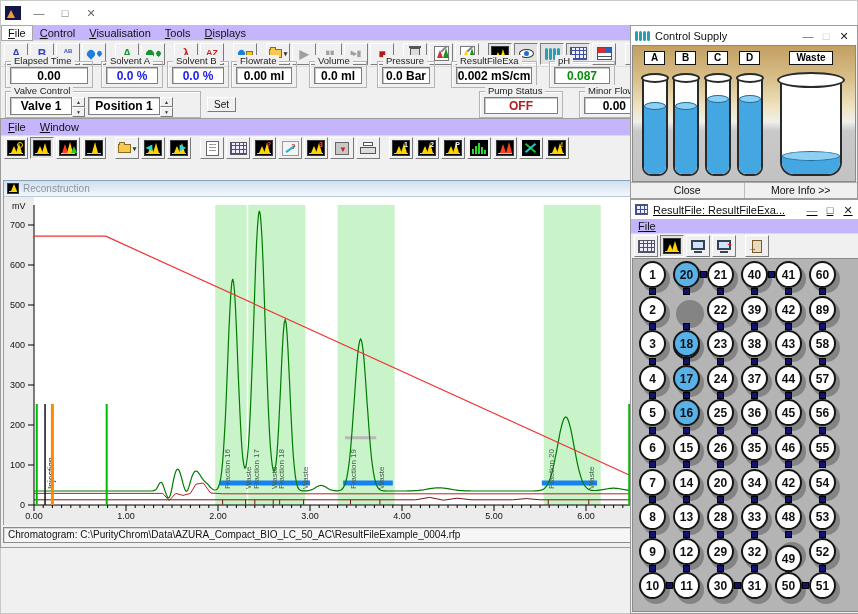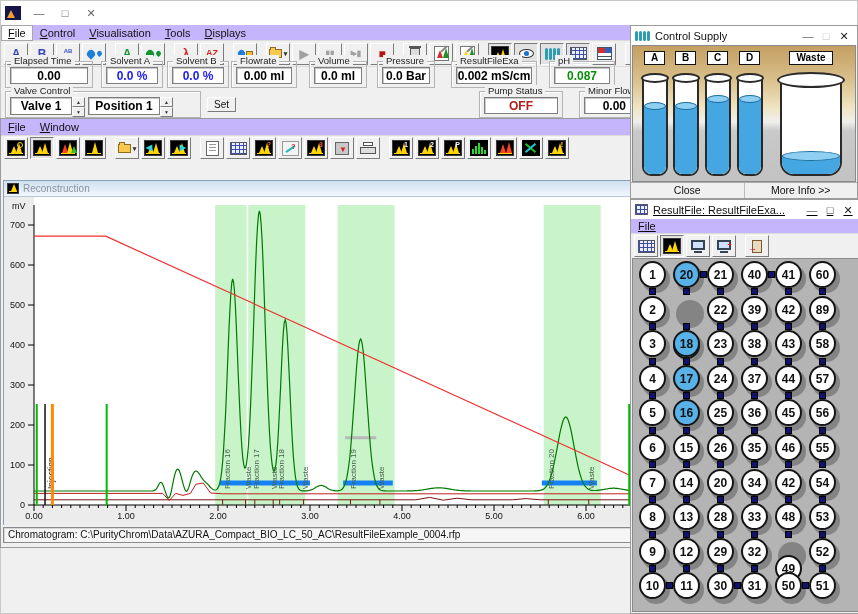--- a/index.html
+++ b/index.html
@@ -919,21 +919,21 @@
       <span class="well" style="left: 176px; top: 244.2px;">53</span>
       <span class="wsh" style="left: 9px; top: 282.8px;"></span>
       <span class="well" style="left: 6px; top: 278.8px;">9</span>
       <span class="wsh" style="left: 43px; top: 282.8px;"></span>
       <span class="well" style="left: 40px; top: 278.8px;">12</span>
       <span class="wsh" style="left: 77px; top: 282.8px;"></span>
       <span class="well" style="left: 74px; top: 278.8px;">29</span>
       <span class="wsh" style="left: 111px; top: 282.8px;"></span>
       <span class="well" style="left: 108px; top: 278.8px;">32</span>
       <span class="wsh" style="left: 145px; top: 282.8px;"></span>
-      <span class="well" style="left: 142px; top: 296px;">49</span>
+      <span class="well" style="left: 142px; top: 286px;">49</span>
       <span class="wsh" style="left: 179px; top: 282.8px;"></span>
       <span class="well" style="left: 176px; top: 278.8px;">52</span>
       <span class="wsh" style="left: 9px; top: 317.4px;"></span>
       <span class="well" style="left: 6px; top: 313.4px;">10</span>
       <span class="wsh" style="left: 43px; top: 317.4px;"></span>
       <span class="well" style="left: 40px; top: 313.4px;">11</span>
       <span class="wsh" style="left: 77px; top: 317.4px;"></span>
       <span class="well" style="left: 74px; top: 313.4px;">30</span>
       <span class="wsh" style="left: 111px; top: 317.4px;"></span>
       <span class="well" style="left: 108px; top: 313.4px;">31</span>

